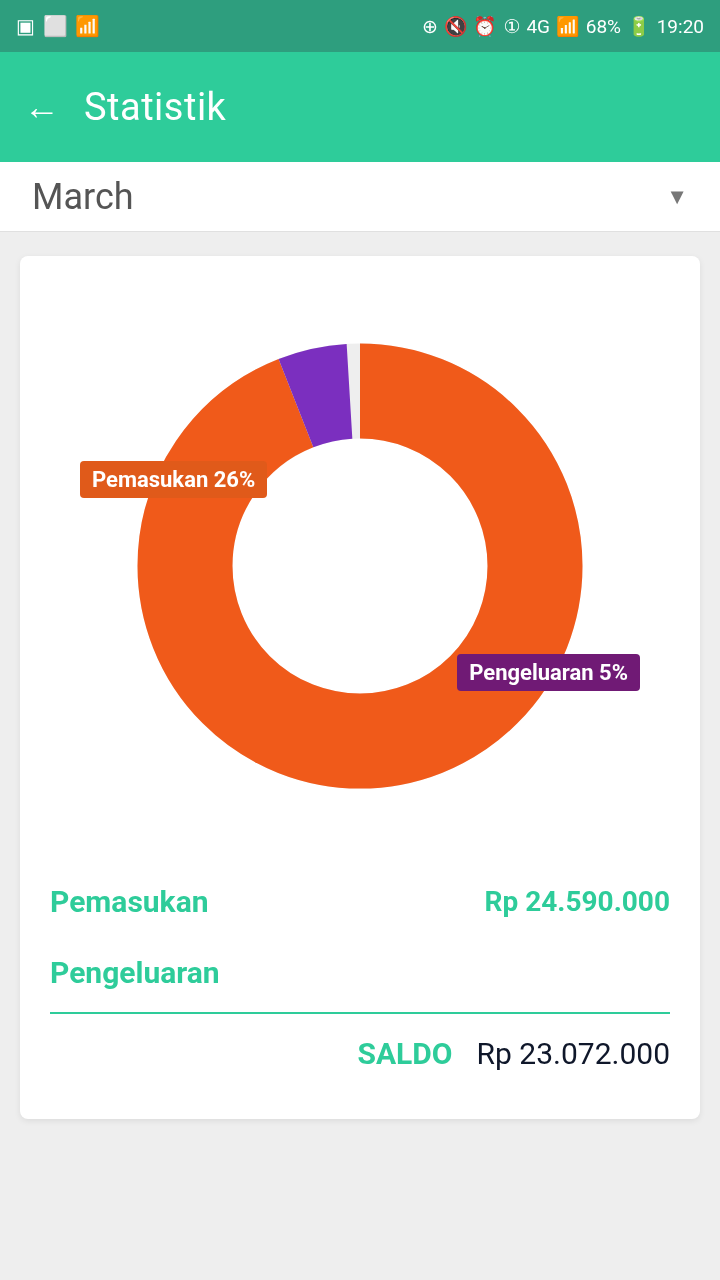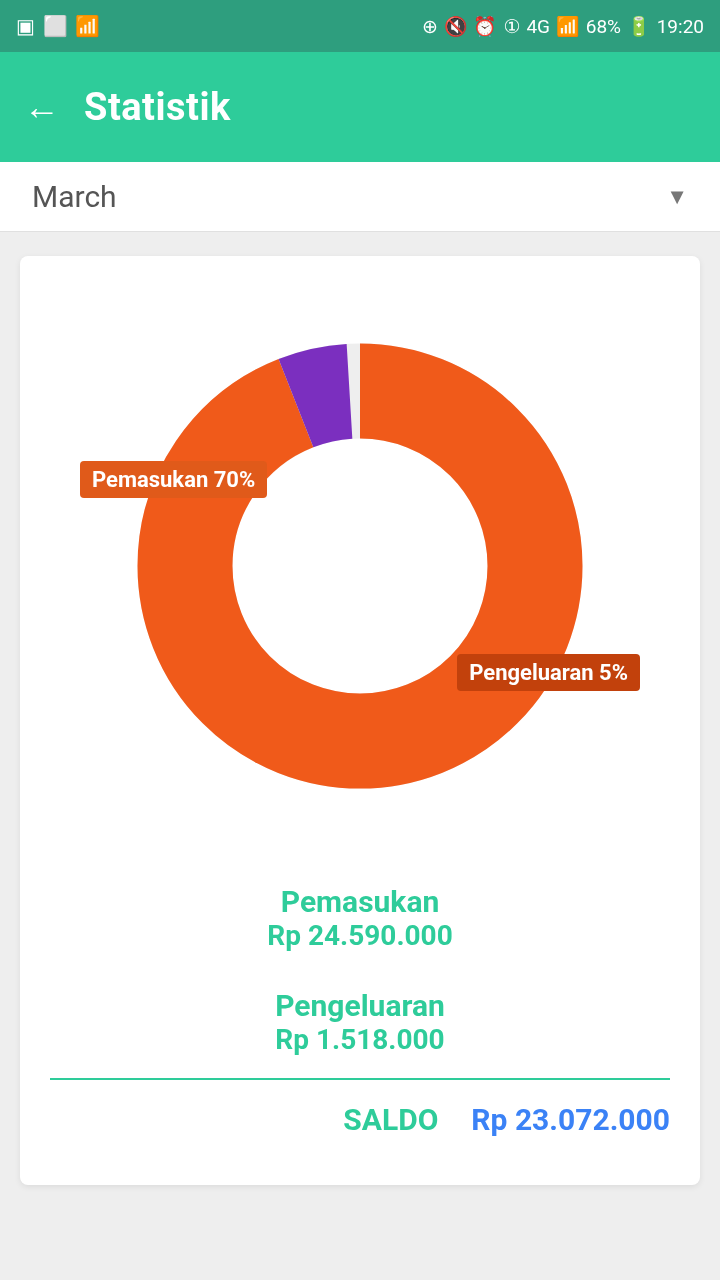--- a/index.html
+++ b/index.html
@@ -50,37 +50,37 @@
     .back-btn {
       color: white;
       font-size: 36px;
       cursor: pointer;
       display: flex;
       align-items: center;
     }
     .toolbar-title {
       color: white;
       font-size: 38px;
-      font-weight: bold;
+      font-weight: normal;
       letter-spacing: 0.5px;
     }
 
     
     .month-selector {
       width: 720px;
       background: white;
       height: 70px;
       display: flex;
       align-items: center;
       justify-content: space-between;
       padding: 0 32px;
       border-bottom: 1px solid #e0e0e0;
     }
     .month-label {
-      font-size: 30px;
+      font-size: 36px;
       color: #555;
     }
     .dropdown-arrow {
       color: #777;
       font-size: 22px;
     }
 
     
     .main-content {
       padding: 24px 20px;
@@ -115,67 +115,66 @@
       font-weight: bold;
       padding: 6px 12px;
       border-radius: 4px;
     }
     .chart-label-pemasukan {
       background: #e05a1a;
       top: 175px;
       left: 30px;
     }
     .chart-label-pengeluaran {
-      background: #c2410c;
+      background: #701a75;
       bottom: 155px;
       right: 30px;
     }
 
     
     .summary-section {
       margin-top: 10px;
     }
     .summary-row {
       display: flex;
       justify-content: space-between;
       align-items: center;
       padding: 18px 0;
-      flex-direction: column;
     }
     .summary-label {
       font-size: 30px;
       font-weight: bold;
       color: #2ECC9A;
     }
     .summary-value {
       font-size: 28px;
       font-weight: bold;
       color: #2ECC9A;
     }
     .divider {
       height: 2px;
       background: #2ECC9A;
       margin: 4px 0;
     }
     .saldo-row {
       display: flex;
       justify-content: flex-end;
       align-items: center;
-      gap: 33px;
+      gap: 24px;
       padding: 18px 0;
     }
     .saldo-label {
       font-size: 30px;
       font-weight: bold;
       color: #2ECC9A;
     }
     .saldo-value {
       font-size: 30px;
-      font-weight: bold;
-      color: #3b82f6;
+      font-weight: normal;
+      color: #0f172a;
     }
   </style>
 </head>
 <body>
 
 <div class="status-bar">
   <div class="status-bar-left">
     <span>▣</span>
     <span>⬜</span>
     <span>📶</span>
@@ -211,32 +210,31 @@
 
         <circle cx="100" cy="100" r="70" fill="none" stroke="#eeeeee" stroke-width="38"></circle>
 
         <circle cx="100" cy="100" r="70" fill="none" stroke="#F05A1A" stroke-width="38" stroke-dasharray="413.43 26.39" stroke-dashoffset="0" transform="rotate(-90 100 100)"></circle>
 
         <circle cx="100" cy="100" r="70" fill="none" stroke="#7B2FBF" stroke-width="38" stroke-dasharray="21.99 417.83" stroke-dashoffset="26.39" transform="rotate(-90 100 100)"></circle>
 
         <circle cx="100" cy="100" r="50" fill="white"></circle>
       </svg>
 
-      <div class="chart-label chart-label-pemasukan">Pemasukan 70%</div>
+      <div class="chart-label chart-label-pemasukan">Pemasukan 26%</div>
       <div class="chart-label chart-label-pengeluaran">Pengeluaran 5%</div>
     </div>
 
     <div class="summary-section">
       <div class="summary-row">
         <span class="summary-label">Pemasukan</span>
         <span class="summary-value">Rp 24.590.000</span>
       </div>
       <div class="summary-row">
         <span class="summary-label">Pengeluaran</span>
-        <span class="summary-value">Rp 1.518.000</span>
       </div>
       <div class="divider"></div>
       <div class="saldo-row">
         <span class="saldo-label">SALDO</span>
         <span class="saldo-value">Rp 23.072.000</span>
       </div>
     </div>
 
   </div>
 </div>

